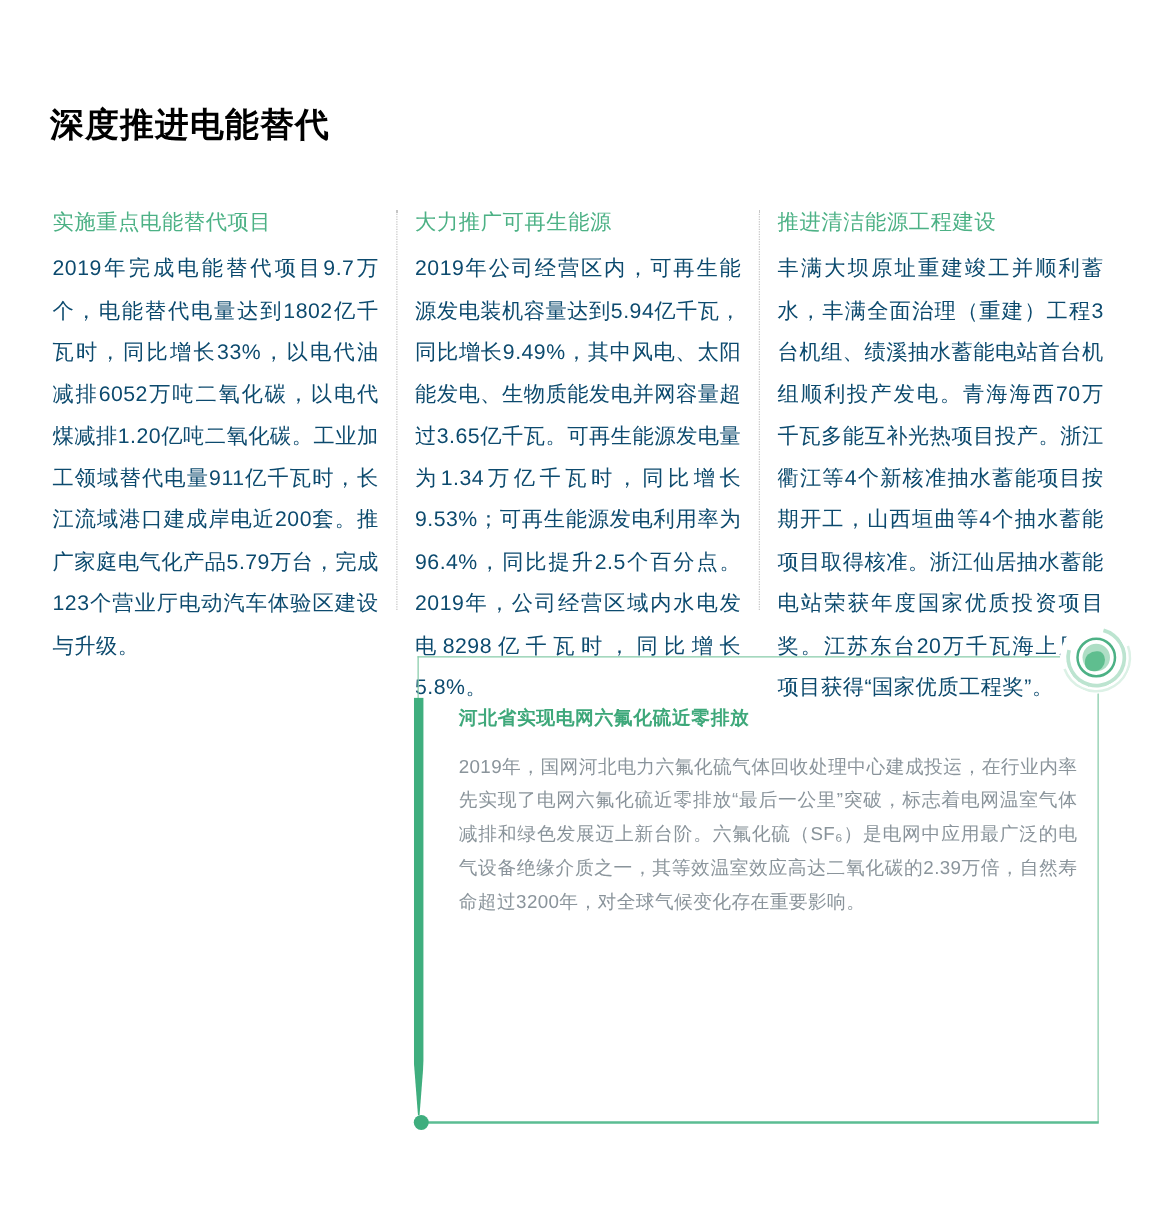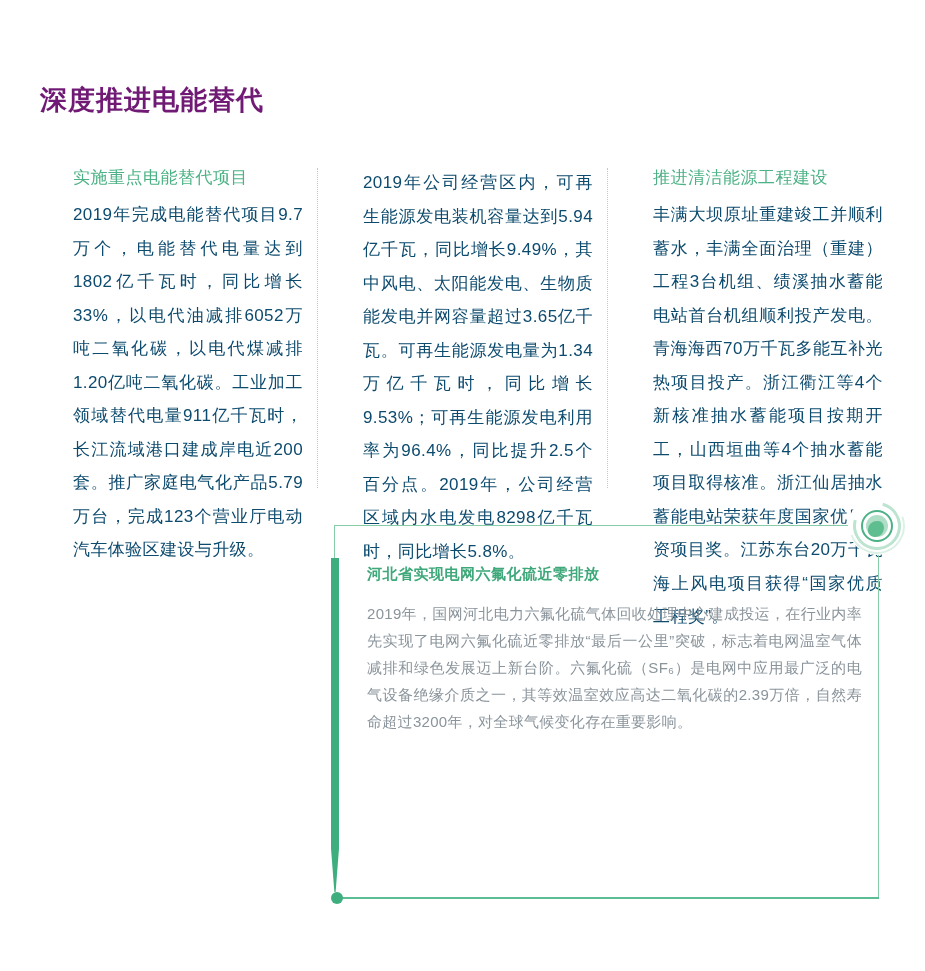--- a/index.html
+++ b/index.html
@@ -2,26 +2,26 @@
 <html><head>
 <meta charset="utf-8">
 <style>
   html,body{margin:0;padding:0;background:#ffffff;}
   .page{
     position:relative;width:925px;height:971px;background:#ffffff;overflow:hidden;
     font-family:"Liberation Sans","DejaVu Sans",sans-serif;
   }
   .page-title{
     position:absolute;left:40px;top:82px;margin:0;
-    font-size:27px;font-weight:bold;color:#701a75;letter-spacing:1px;
+    font-size:27px;font-weight:bold;color:#000000;letter-spacing:1px;
   }
   .columns{
     position:absolute;left:42px;top:166px;width:841px;display:flex;align-items:flex-start;
   }
-  .col{width:261px;margin-left:31px;}
+  .col{width:261px;}
   .col-divider{
     width:0;height:320px;border-left:1px dotted #C6C6C6;margin:2px 14px 0 14px;flex:none;
   }
   .col-heading{
     margin:0 0 9px 0;font-size:17px;font-weight:400;color:#4CB185;letter-spacing:0.5px;
   }
   .col-body{
     margin:0;font-size:17px;line-height:33.5px;color:#0c4a6e;
     text-align:justify;letter-spacing:0.4px;
   }
@@ -79,20 +79,21 @@
   <div class="columns">
 
     <div class="col">
       <h2 class="col-heading">实施重点电能替代项目</h2>
       <p class="col-body">2019年完成电能替代项目9.7万个，电能替代电量达到1802亿千瓦时，同比增长33%，以电代油减排6052万吨二氧化碳，以电代煤减排1.20亿吨二氧化碳。工业加工领域替代电量911亿千瓦时，长江流域港口建成岸电近200套。推广家庭电气化产品5.79万台，完成123个营业厅电动汽车体验区建设与升级。</p>
     </div>
 
     <div class="col-divider"></div>
 
     <div class="col">
+      <h2 class="col-heading">大力推广可再生能源</h2>
       <p class="col-body">2019年公司经营区内，可再生能源发电装机容量达到5.94亿千瓦，同比增长9.49%，其中风电、太阳能发电、生物质能发电并网容量超过3.65亿千瓦。可再生能源发电量为1.34万亿千瓦时，同比增长9.53%；可再生能源发电利用率为96.4%，同比提升2.5个百分点。2019年，公司经营区域内水电发电8298亿千瓦时，同比增长5.8%。</p>
     </div>
 
     <div class="col-divider"></div>
 
     <div class="col">
       <h2 class="col-heading">推进清洁能源工程建设</h2>
       <p class="col-body">丰满大坝原址重建竣工并顺利蓄水，丰满全面治理（重建）工程3台机组、绩溪抽水蓄能电站首台机组顺利投产发电。青海海西70万千瓦多能互补光热项目投产。浙江衢江等4个新核准抽水蓄能项目按期开工，山西垣曲等4个抽水蓄能项目取得核准。浙江仙居抽水蓄能电站荣获年度国家优质投资项目奖。江苏东台20万千瓦海上风电项目获得“国家优质工程奖”。</p>
     </div>
 

